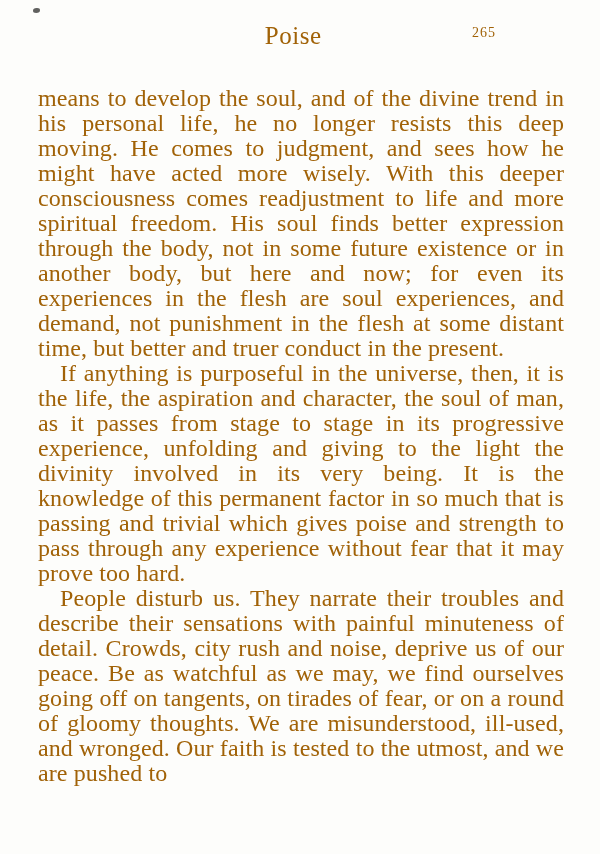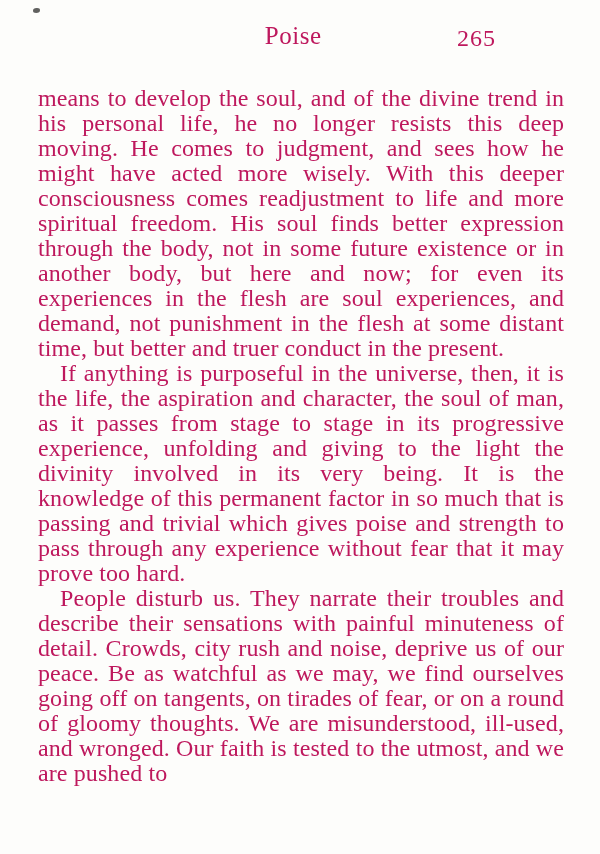--- a/index.html
+++ b/index.html
@@ -6,21 +6,21 @@
     margin: 0;
     padding: 0;
     background: #e9e9e7;
   }
   .scan-page {
     position: relative;
     width: 600px;
     height: 854px;
     margin: 0 auto;
     background: #fdfdfb;
-    color: #be185d;
+    color: #a16207;
     font-family: "Liberation Serif", "DejaVu Serif", serif;
     overflow: hidden;
     box-sizing: border-box;
   }
   .artifact {
     position: absolute;
     left: 33px;
     top: 8px;
     width: 7px;
     height: 5px;
@@ -39,21 +39,21 @@
     transform: translateX(-62%);
     top: 0;
     font-size: 25px;
     letter-spacing: 0.5px;
     white-space: nowrap;
   }
   .page-number {
     position: absolute;
     right: 66px;
     top: 3px;
-    font-size: 24px;
+    font-size: 14px;
     letter-spacing: 1px;
   }
   .page-body {
     margin: 30px 36px 0 38px;
     font-size: 24px;
     line-height: 25px;
     text-align: justify;
     letter-spacing: 0.1px;
   }
   .page-body p {

